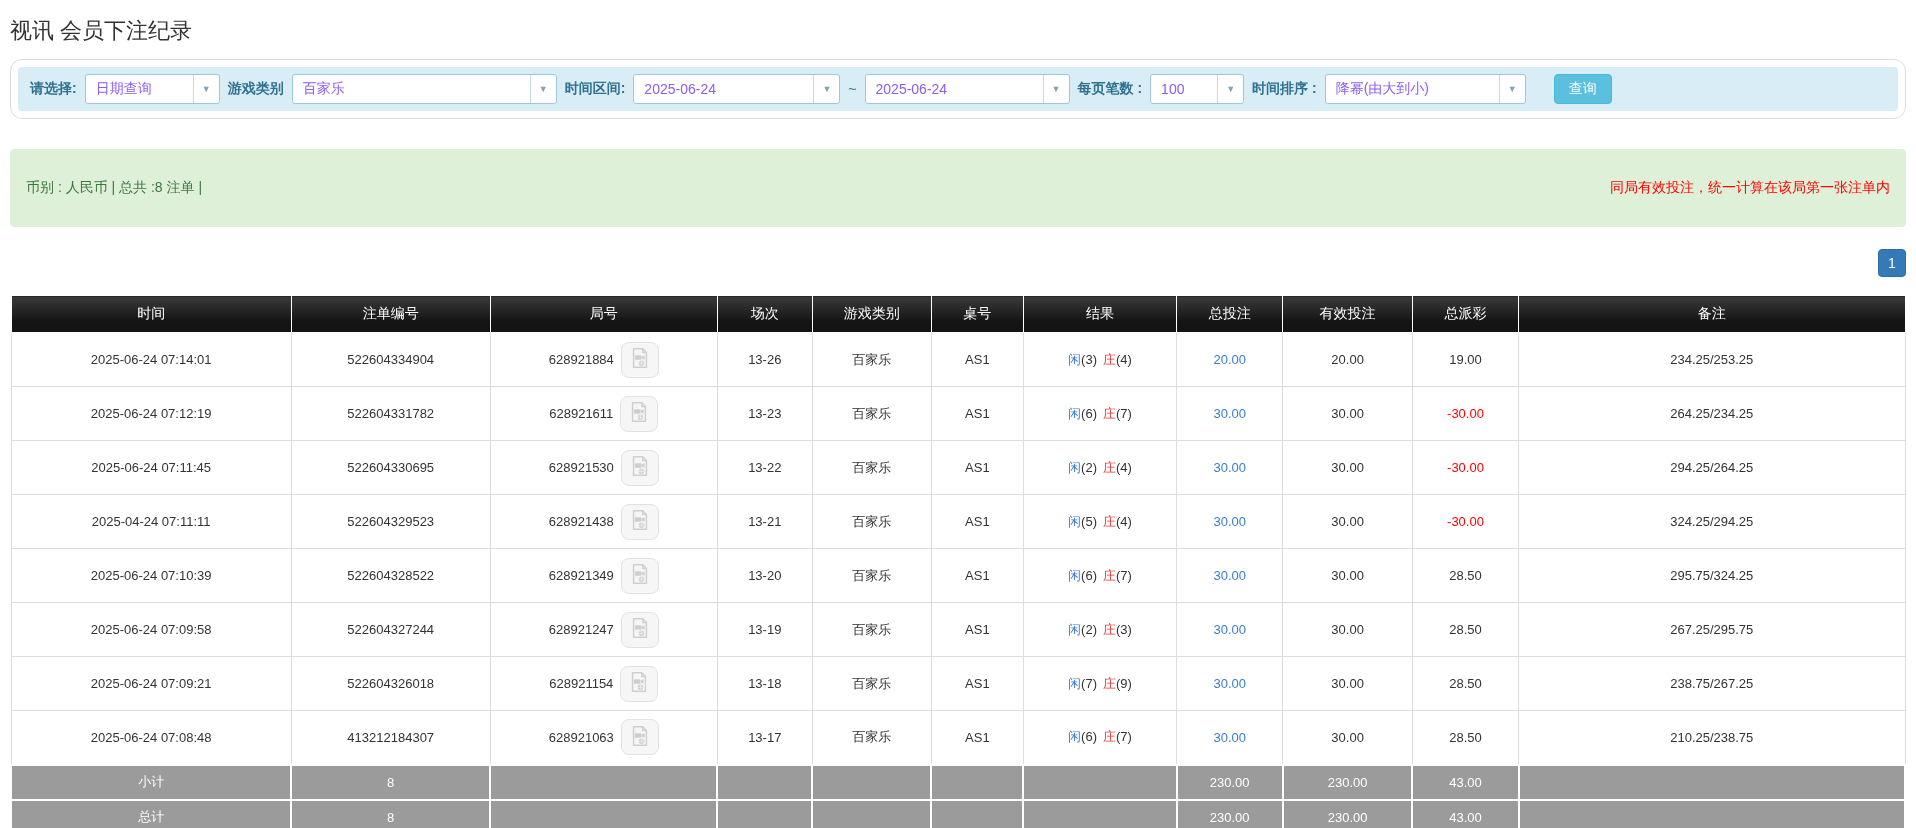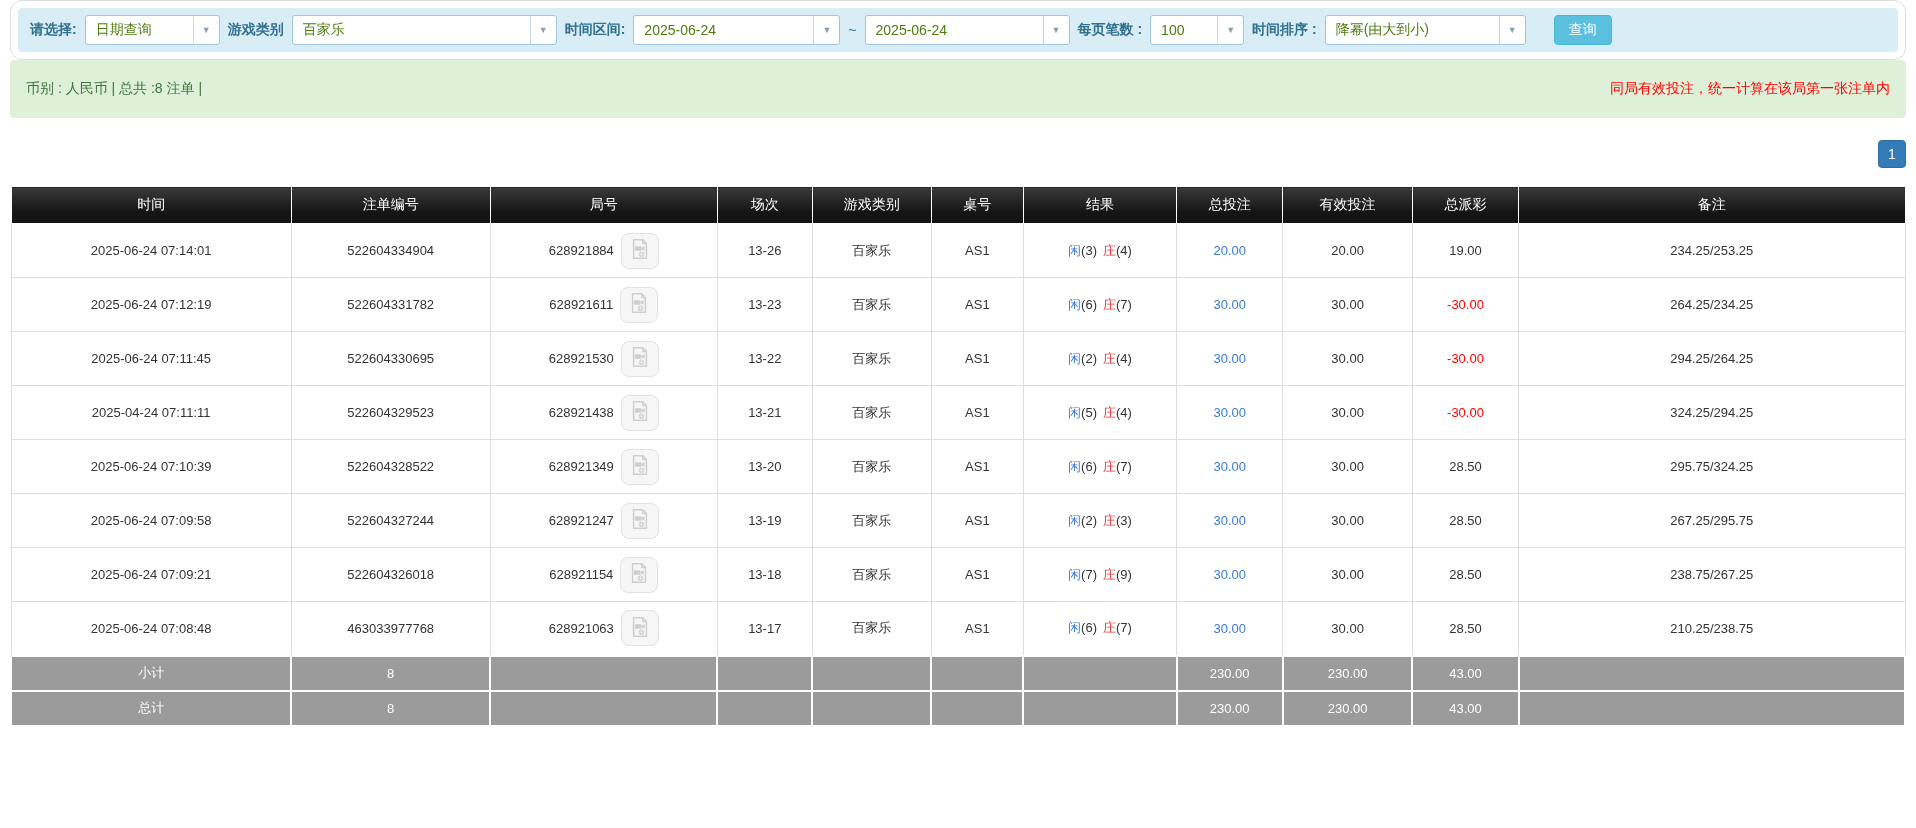--- a/index.html
+++ b/index.html
@@ -6,26 +6,26 @@
   html,body { margin:0; padding:0; background:#fff; }
   body { font-family:"Liberation Sans","DejaVu Sans",sans-serif; color:#333; width:1916px; }
   .page { padding:0 10px; }
 
   h1.title { font-size:22px; font-weight:500; color:#333; margin:16px 0 13px; }
 
   .filter-panel { border:1px solid #ddd; border-radius:12px; padding:7px; background:#fff; }
   .filter-strip { background:#d9edf7; border-radius:4px; display:flex; align-items:center; gap:8px; padding:7px 12px; }
   .flabel { color:#31708f; font-weight:bold; font-size:14px; white-space:nowrap; }
   .dd { display:flex; align-items:center; background:#fff; border:1px solid #9fc6dd; border-radius:3px; height:30px; flex:none; cursor:pointer; }
-  .dd-val { flex:1; padding:0 10px; font-size:14px; color:#4d7c0f; white-space:nowrap; overflow:hidden; }
+  .dd-val { flex:1; padding:0 10px; font-size:14px; color:#8b5cf6; white-space:nowrap; overflow:hidden; }
   .dd-caret { width:26px; align-self:stretch; border-left:1px solid #c3dbe9; display:flex; align-items:center; justify-content:center; color:#8aa0ad; font-size:9px; }
   .tilde { color:#31708f; font-size:14px; }
   .search-btn { background:#5bc0de; color:#fff; border:1px solid #46b8da; border-radius:4px; font-size:14px; height:30px; padding:0 14px; margin-left:20px; cursor:pointer; }
 
-  .summary { background:#dff0d8; border:1px solid #dff0d8; border-radius:4px; padding:19px 15px; display:flex; justify-content:space-between; align-items:center; font-size:14px; }
+  .summary { margin-top:30px; background:#dff0d8; border:1px solid #dff0d8; border-radius:4px; padding:29px 15px; display:flex; justify-content:space-between; align-items:center; font-size:14px; }
   .sum-left { color:#3c763d; }
   .sum-right { color:#ff0000; }
 
   .pager { text-align:right; margin:22px 0 18px; }
   .page-btn { width:28px; height:28px; background:#337ab7; border:1px solid #2e6da4; color:#fff; border-radius:4px; font-size:14px; cursor:pointer; }
 
   table.records { width:100%; border-collapse:collapse; table-layout:fixed; }
   thead th { background:linear-gradient(180deg,#3a3a3a 0%,#141414 70%); color:#fff; font-size:14px; font-weight:normal; height:37px; border:1px solid #fff; padding:0 2px; }
   tbody td { border:1px solid #ddd; height:54px; text-align:center; font-size:13px; color:#333; padding:0 4px; background:#fff; }
   tfoot td { background:#9b9b9b; border:2px solid #fff; height:35px; text-align:center; color:#fff; font-size:13px; }
@@ -36,20 +36,21 @@
   .res-b { color:#e4393c; margin-left:6px; }
   .res-n { color:#333; }
   .bet-link { color:#3a7bd5; cursor:pointer; }
   .neg { color:#ff0000; }
 </style>
 </head>
 <body>
 
 <div class="page">
 
+  <h1 class="title">视讯 会员下注纪录</h1>
 
   <div class="filter-panel">
     <div class="filter-strip">
       <span class="flabel">请选择:</span>
       <div class="dd" style="width:135px">
         <span class="dd-val">日期查询</span>
         <span class="dd-caret">▼</span>
       </div>
       <span class="flabel">游戏类别</span>
       <div class="dd" style="width:265px">
@@ -331,21 +332,21 @@
           <td>百家乐</td>
           <td>AS1</td>
           <td><span class="res-p">闲</span><span class="res-n">(7)</span><span class="res-b">庄</span><span class="res-n">(9)</span></td>
           <td><span class="bet-link">30.00</span></td>
           <td>30.00</td>
           <td><span class="">28.50</span></td>
           <td>238.75/267.25</td>
         </tr>
         <tr>
           <td>2025-06-24 07:08:48</td>
-          <td>463033977768</td>
+          <td>413212184307</td>
           <td>
             <span class="round-cell">
               <span>628921063</span>
               <button class="video-btn">
                 <span><svg width="22" height="22" viewBox="0 0 24 24" aria-hidden="true">
                     <path d="M5 2 h10 l4 4 v16 h-14 z" fill="none" stroke="#cfcfcf" stroke-width="1.6"></path>
                     <path d="M15 2 v4 h4" fill="none" stroke="#cfcfcf" stroke-width="1.4"></path>
                     <rect x="6.5" y="9" width="7" height="5" rx="1" fill="#cfcfcf"></rect>
                     <path d="M13.8 10.4 L17 9 v5 l-3.2-1.4 z" fill="#cfcfcf"></path>
                     <circle cx="13.6" cy="17.6" r="3" fill="#cfcfcf"></circle>

